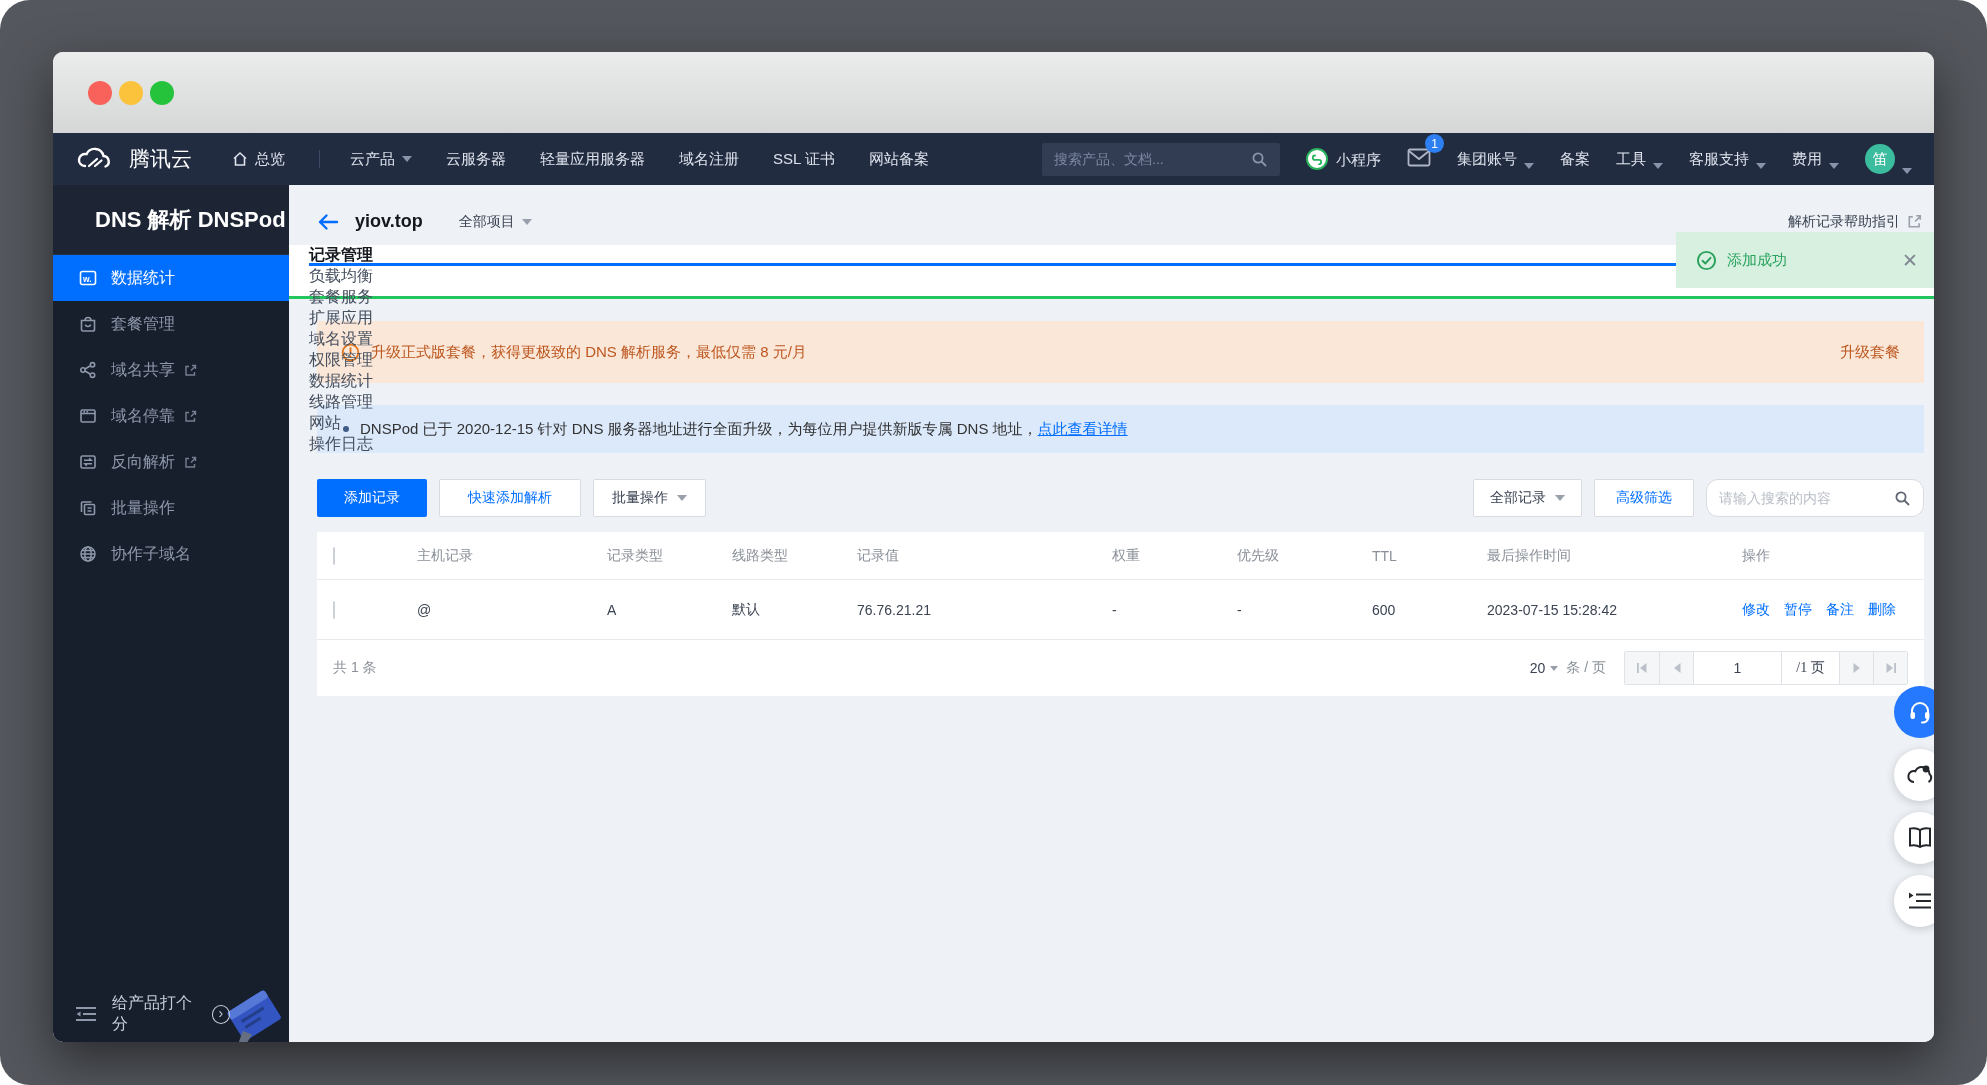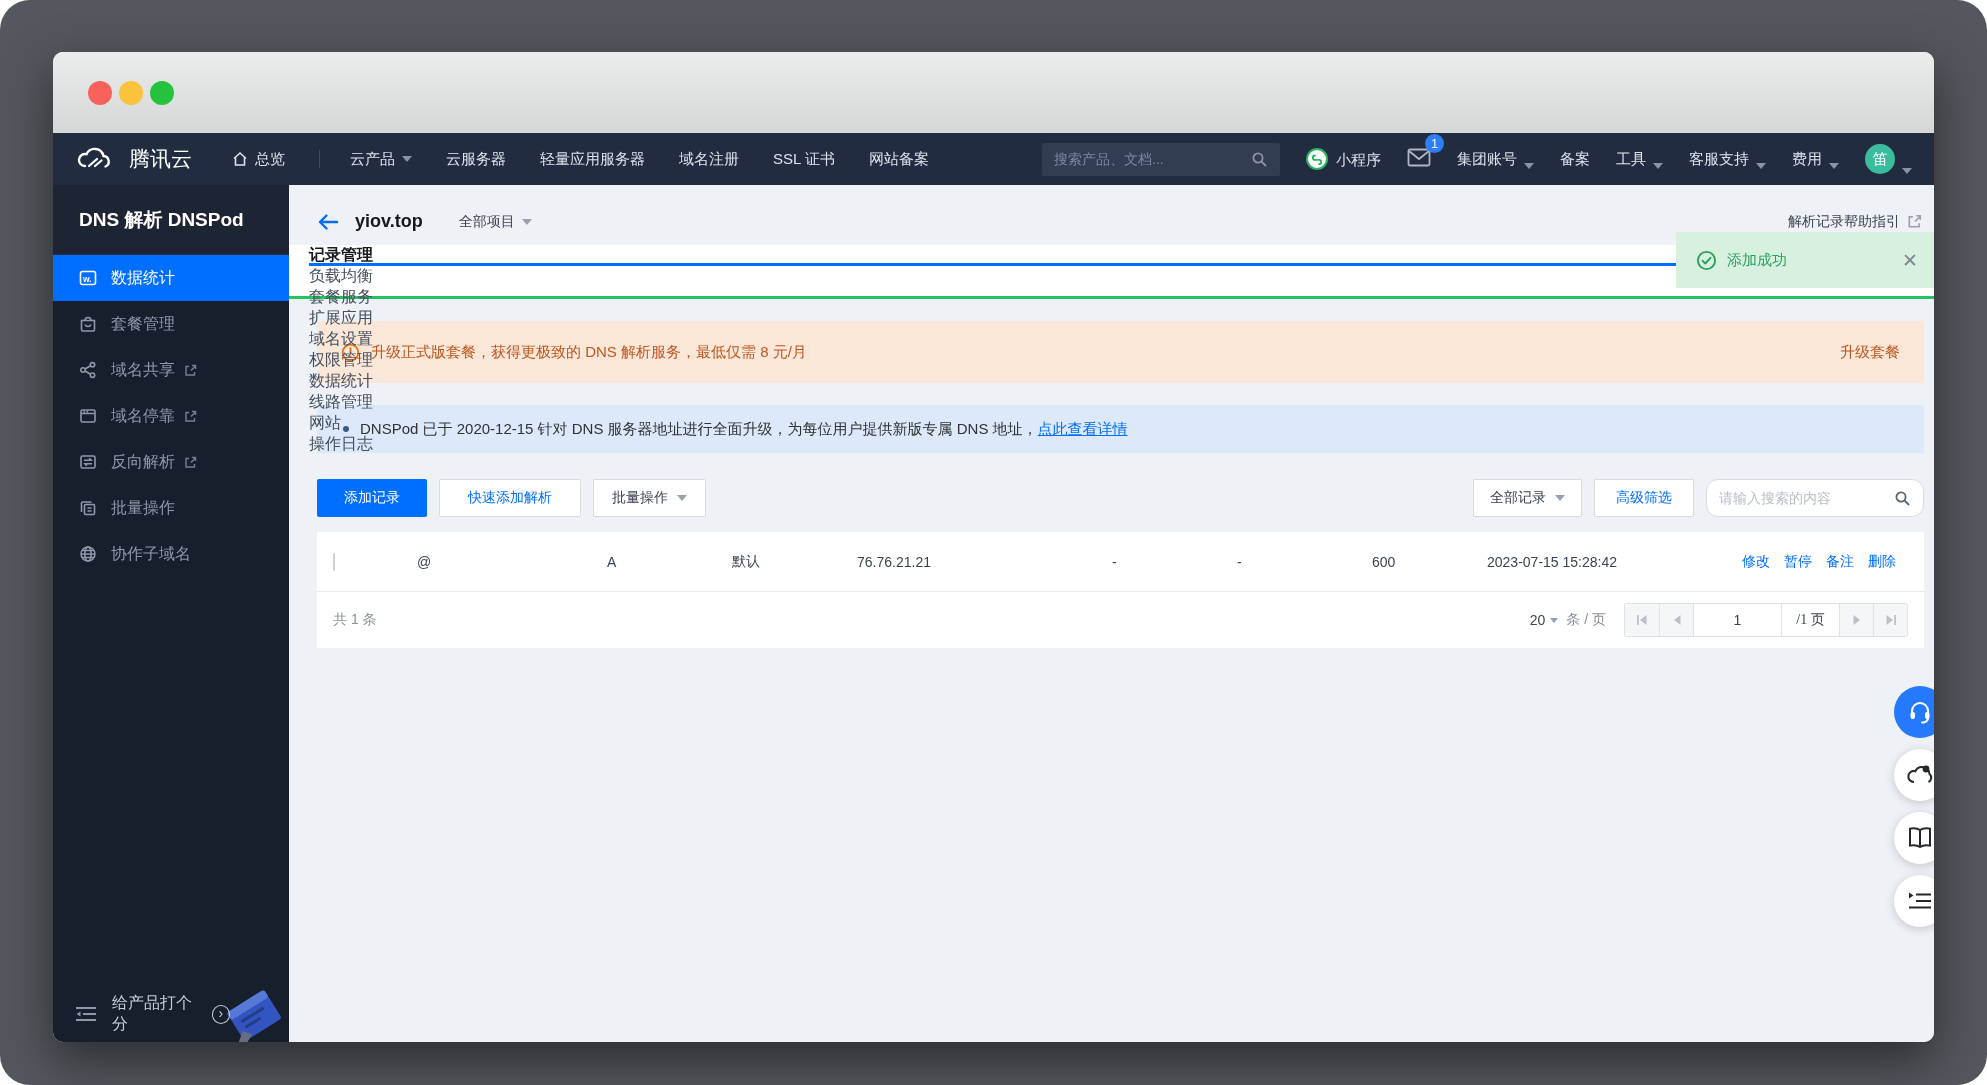--- a/index.html
+++ b/index.html
@@ -25,21 +25,21 @@
   .nav-search input { flex:1; background:transparent; border:none; outline:none; color:#c7cedd; font-size:14px; }
   .nav-search input::placeholder { color:#7c87a1; }
   .nav-right .nav-chip { display:flex; align-items:flex-end; margin-left:26px; cursor:pointer; }
   .mini-icon { width:22px; height:22px; border-radius:50%; border:2px solid #2bb45e; display:flex; align-items:center; justify-content:center; margin-right:8px; background:#fff; }
   .mail-wrap { position:relative; margin-left:26px; }
   .badge { position:absolute; top:-14px; right:-13px; min-width:19px; height:19px; border-radius:10px; background:#2e7ff2; color:#fff; font-size:12px; display:flex; align-items:center; justify-content:center; padding:0 5px; }
   .avatar { width:30px; height:30px; border-radius:50%; background:#3cbc9e; color:#fff; font-size:15px; display:flex; align-items:center; justify-content:center; }
   
   .body-row { flex:1; display:flex; min-height:0; }
   .sidebar { flex:none; width:236px; background:#171e2c; display:flex; flex-direction:column; }
-  .sidebar-title { flex:none; height:70px; display:flex; align-items:center; padding-left:26px; background:#1d2434; color:#fff; font-size:19px; font-weight:bold; border-bottom:1px solid rgba(255,255,255,.06); }
+  .sidebar-title { flex:none; height:70px; display:flex; align-items:center; padding-left:42px; background:#1d2434; color:#fff; font-size:22px; font-weight:bold; border-bottom:1px solid rgba(255,255,255,.06); }
   .side-item { flex:none; height:46px; display:flex; align-items:center; padding-left:26px; color:#8e98ab; font-size:16px; cursor:pointer; }
   .side-item .label { margin-left:14px; }
   .side-item.active { background:#006eff; color:#fff; }
   .side-item .ext { margin-left:9px; opacity:.8; }
   .side-footer { margin-top:auto; height:56px; position:relative; display:flex; align-items:center; color:#c6ccd8; }
   .collapse-btn { position:absolute; left:22px; cursor:pointer; display:flex; }
   .footer-label { position:absolute; left:50%; transform:translateX(-50%); display:flex; align-items:center; font-size:16px; cursor:pointer; z-index:2; }
   .rate-circle { width:19px; height:19px; border:1.5px solid #c6ccd8; border-radius:50%; display:flex; align-items:center; justify-content:center; margin-left:8px; font-size:14px; line-height:1; padding-bottom:2px; }
   .side-illus { position:absolute; right:2px; bottom:-4px; opacity:.95; }
   
@@ -370,20 +370,33 @@
               <input placeholder="请输入搜索的内容" style="">
               <svg width="17" height="17" viewBox="0 0 17 17" fill="none" stroke="#5f6673" stroke-width="1.8">
                 <circle cx="7" cy="7" r="4.6"></circle>
                   <path d="M10.5 10.5 L15 15"></path>
               </svg>
             </div>
           </div>
         </div>
 
         <div class="card">
+          <div class="trow thead">
+            <div class="c-check"><span class="checkbox"></span></div>
+            <div class="c-dot"></div>
+            <div class="c-host">主机记录</div>
+            <div class="c-type">记录类型</div>
+            <div class="c-line">线路类型</div>
+            <div class="c-value">记录值</div>
+            <div class="c-weight">权重</div>
+            <div class="c-prio">优先级</div>
+            <div class="c-ttl">TTL</div>
+            <div class="c-time">最后操作时间</div>
+            <div class="c-ops">操作</div>
+          </div>
           <div class="trow tbody-row">
             <div class="c-check"><span class="checkbox"></span></div>
             <div class="c-dot"><span class="status-dot"></span></div>
             <div class="c-host">@</div>
             <div class="c-type">A</div>
             <div class="c-line">默认</div>
             <div class="c-value">76.76.21.21</div>
             <div class="c-weight">-</div>
             <div class="c-prio">-</div>
             <div class="c-ttl">600</div>

